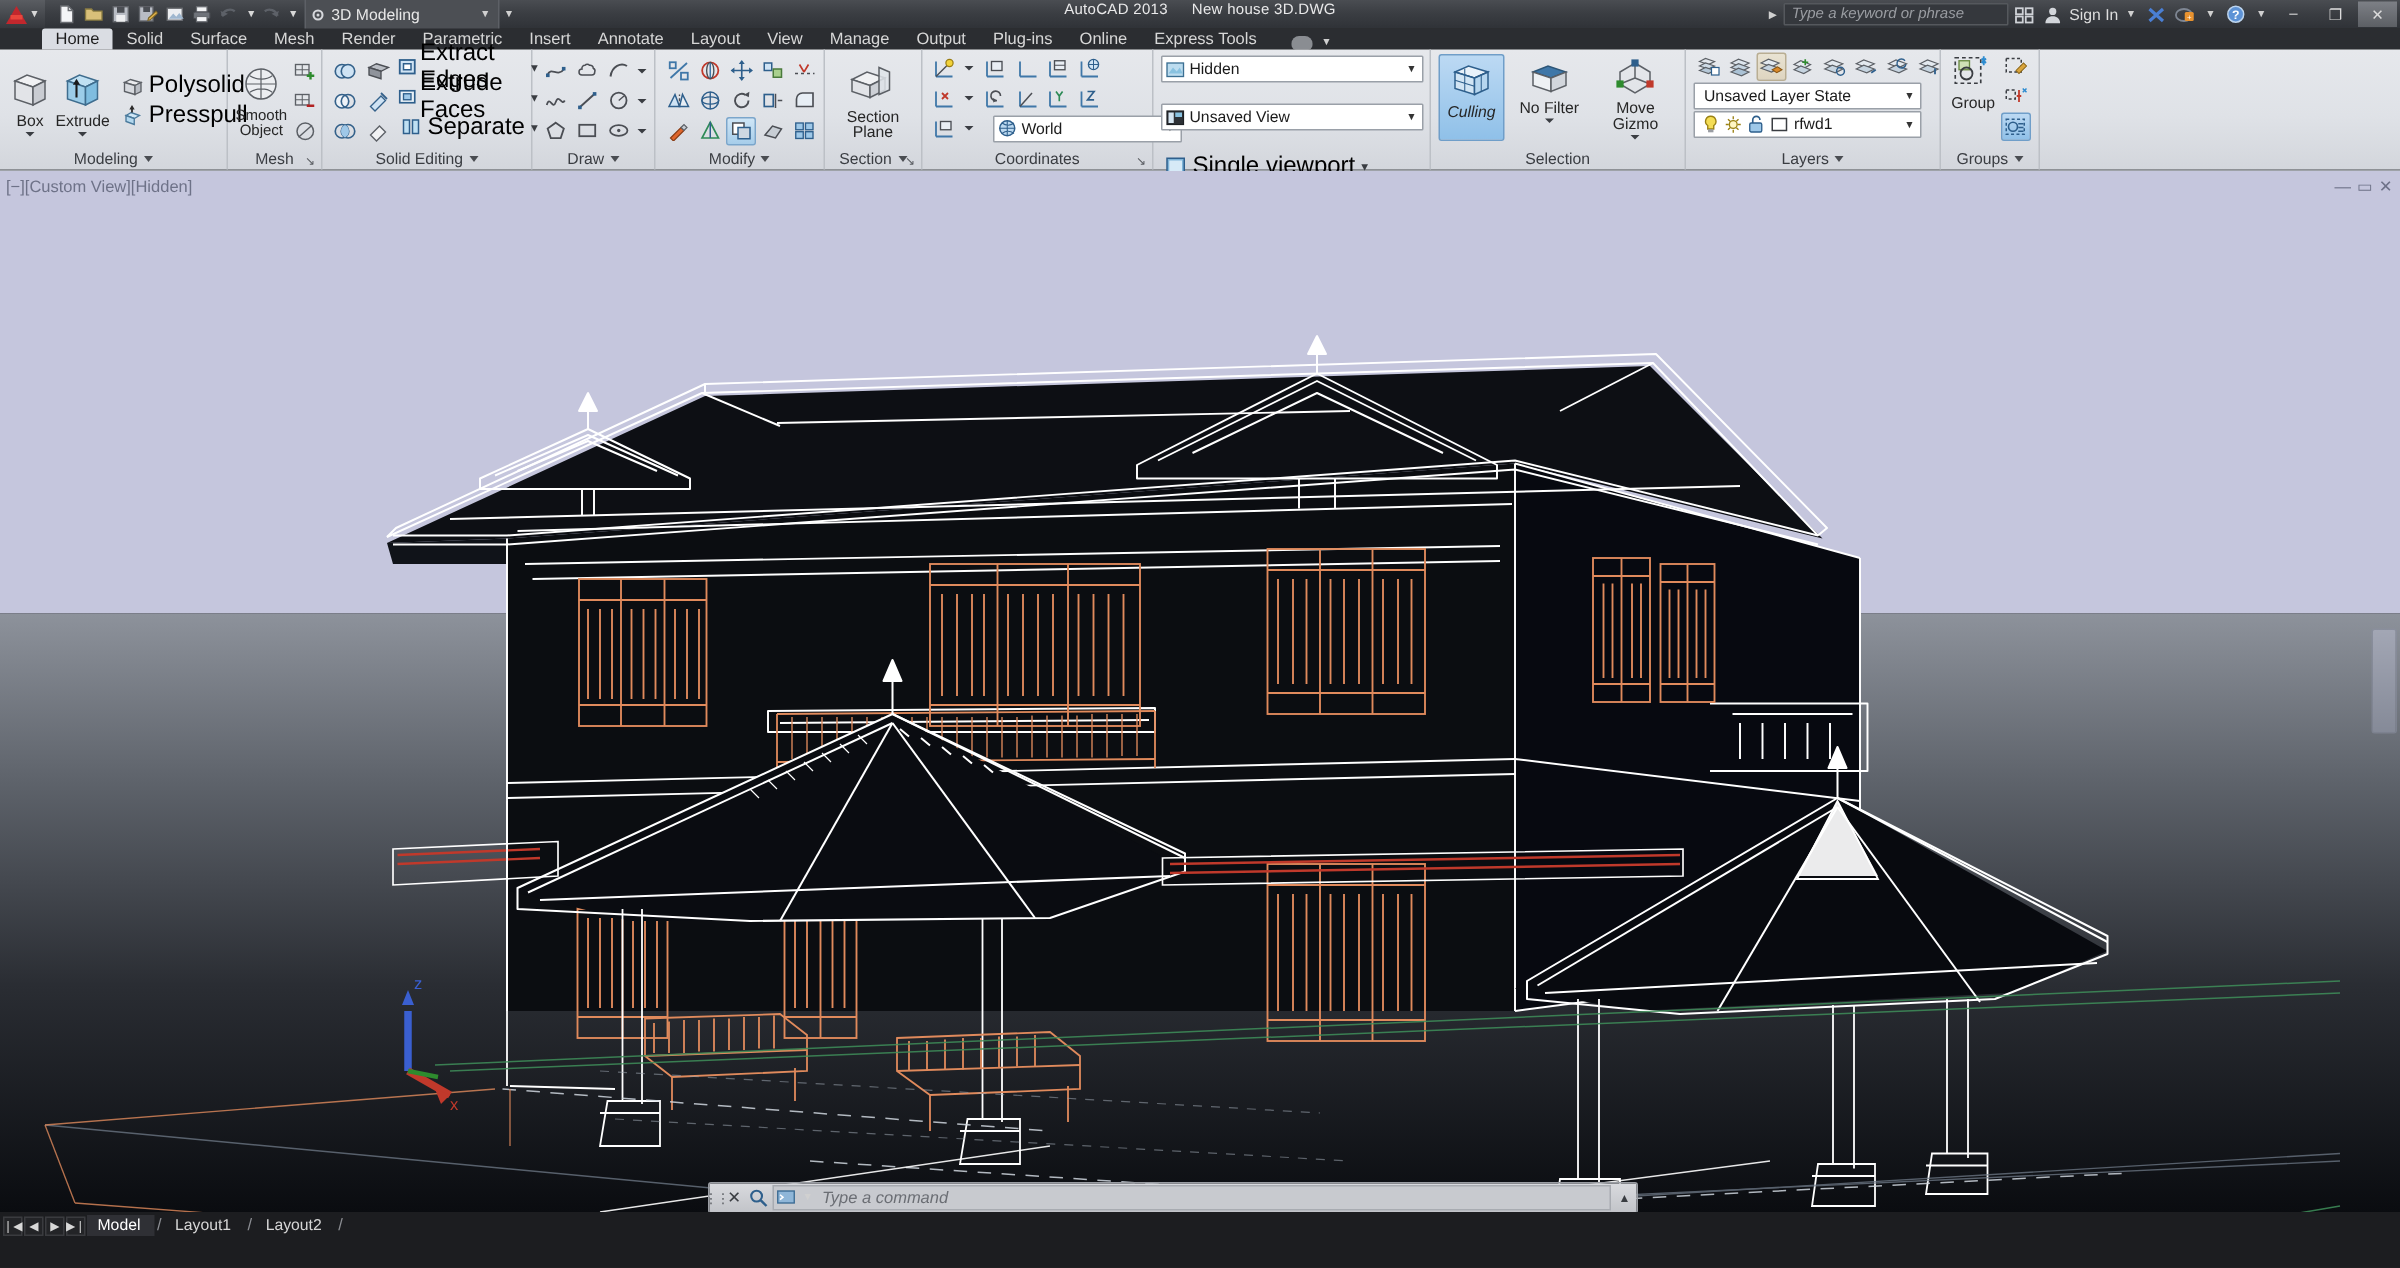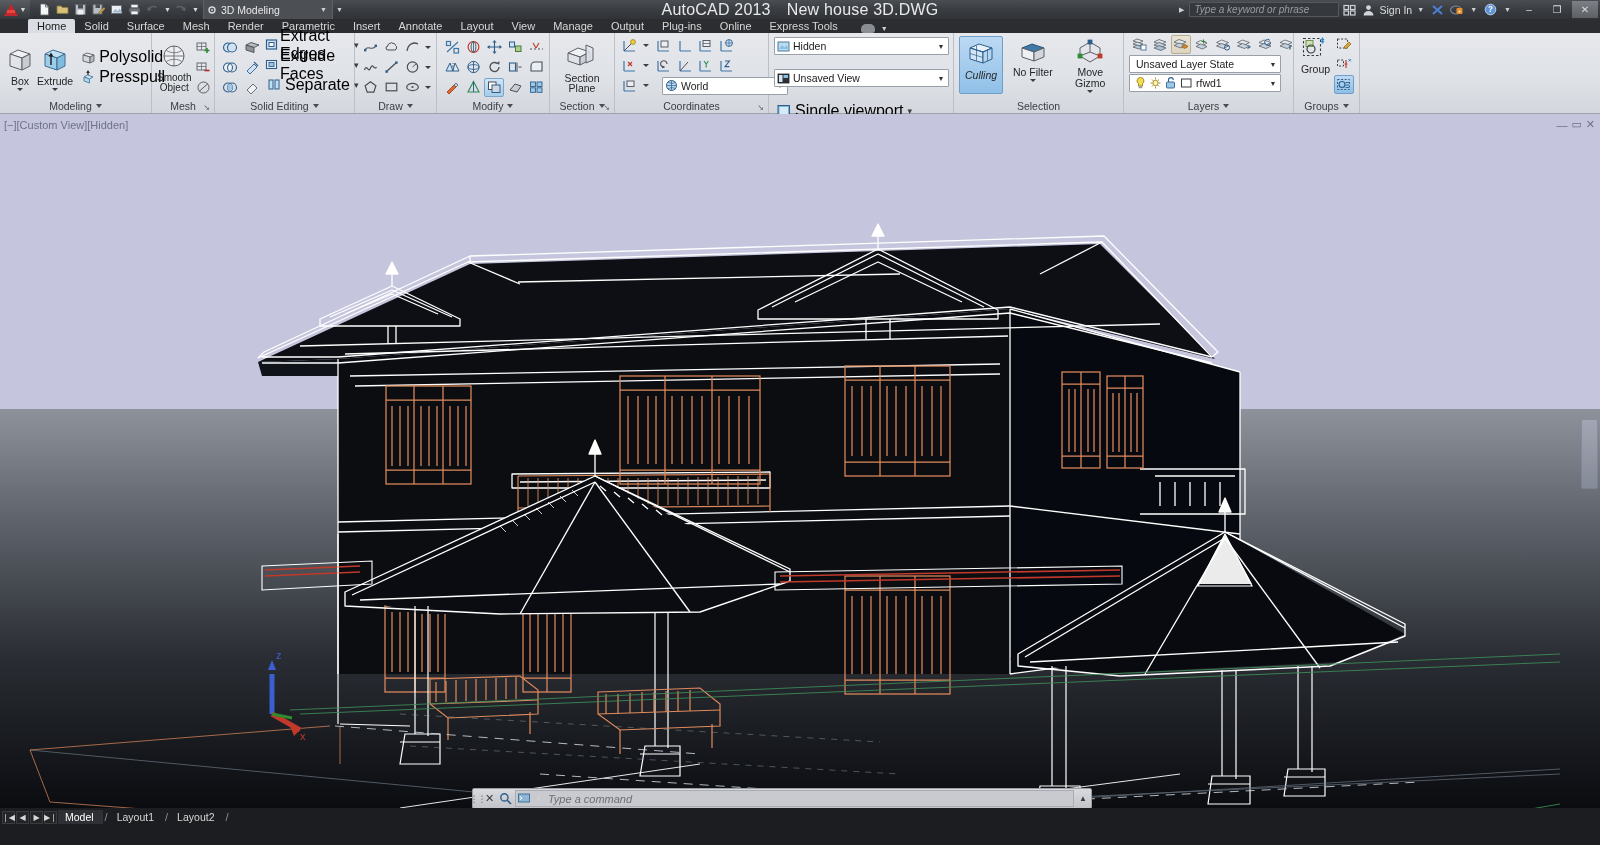--- a/index.html
+++ b/index.html
@@ -32,21 +32,21 @@
   .qi svg{display:block;}
   .wsbox{
     display:flex;align-items:center;height:27px;margin-left:4px;
     background:#4c4f54;border:1px solid #5d6066;border-radius:1px;
     padding:4px 2px;min-width:130px;justify-content:space-between;
   }
   .wslabel{color:#e8e8e8;font-size:10.5px;margin-left:3px;white-space:nowrap;}
   .caret{font-size:7px;color:#d0d0d0;margin:0 3px;}
   .apptitle{
     position:absolute;left:0;right:0;top:1px;text-align:center;
-    color:#e9e9ea;font-size:16px;pointer-events:none;letter-spacing:.2px;
+    color:#e9e9ea;font-size:10px;pointer-events:none;letter-spacing:.2px;
   }
   .apptitle .dot{display:inline-block;width:16px;}
   .tright{margin-left:auto;display:flex;align-items:center;gap:2px;padding-right:2px;}
   .srchbox{
     display:flex;align-items:center;height:15px;width:150px;
     background:#35383d;border:1px solid #55585d;border-radius:1px;
   }
   .srchbox .pl{color:#9a9da2;font-size:10px;font-style:italic;padding-left:4px;}
   .signin{color:#ddd;font-size:10.5px;white-space:nowrap;}
   .winbtn{width:26px;height:17px;display:flex;align-items:center;justify-content:center;

